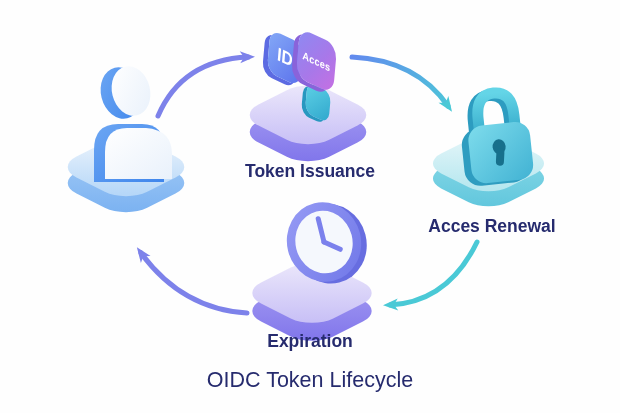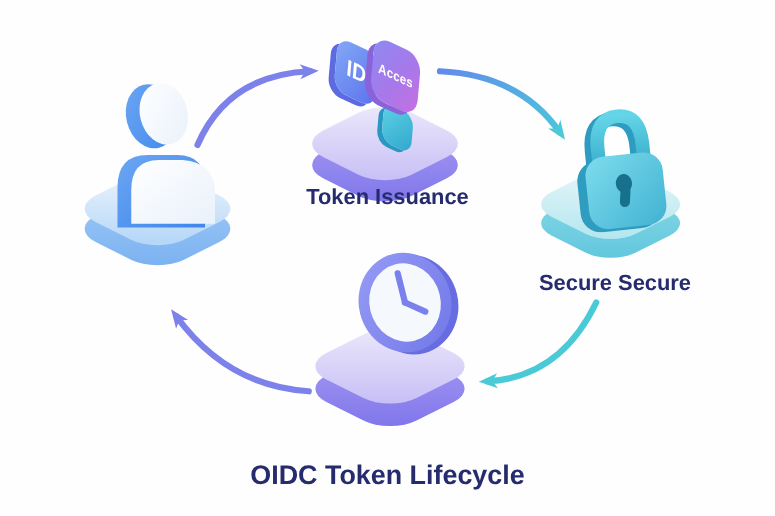--- a/index.html
+++ b/index.html
@@ -58,26 +58,26 @@
 
   
   .arrows { position:absolute; left:0; top:0; pointer-events:none; z-index:6; }
 
   
   .node-label {
     position:absolute; transform:translateX(-50%); white-space:nowrap;
     color:#262b6e; font-weight:bold; font-size:17.5px; z-index:7;
   }
   .lbl-auth   { left:123px; top:217px; }
-  .lbl-token  { left:310px; top:147px; }
+  .lbl-token  { left:310px; top:161px; }
   .lbl-secure { left:492px; top:216px; }
   .lbl-exp    { left:310px; top:331px; }
   .diagram-title {
     position:absolute; left:310px; top:368px; transform:translateX(-50%);
-    white-space:nowrap; color:#262b6e; font-weight:bold; font-size:21.5px; z-index:7;
+    white-space:nowrap; color:#262b6e; font-weight:normal; font-size:21.5px; z-index:7;
   }
 </style>
 </head>
 <body>
 
 <div class="scene">
 
   <div class="plat plat-auth">
     <div class="iso">
       <div class="pside pside-blue"></div>
@@ -181,17 +181,18 @@
         <path d="M2,4 L17,10 L2,16 L6,10 Z" fill="#4ac9d6"></path>
       </marker>
     </defs>
     <path d="M158,116 Q182,60 248,57" stroke="#7d82ea" stroke-width="5" fill="none" stroke-linecap="round" marker-end="url(#mPurple)"></path>
     <path d="M352,57 Q416,60 448,106" stroke="url(#gA2)" stroke-width="5" fill="none" stroke-linecap="round" marker-end="url(#mTeal)"></path>
     <path d="M477,242 Q448,302 390,305" stroke="#4ac9d6" stroke-width="5" fill="none" stroke-linecap="round" marker-end="url(#mTeal)"></path>
     <path d="M247,313 Q182,309 141,253" stroke="#7d82ea" stroke-width="5" fill="none" stroke-linecap="round" marker-end="url(#mPurple)"></path>
   </svg>
 
   <div class="node-label lbl-token">Token Issuance</div>
-  <div class="node-label lbl-secure">Secure Secure</div>
+  <div class="node-label lbl-secure">Acces Renewal</div>
+  <div class="node-label lbl-exp">Expiration</div>
 
   <div class="diagram-title">OIDC Token Lifecycle</div>
 
 </div>
 
 </body></html>

